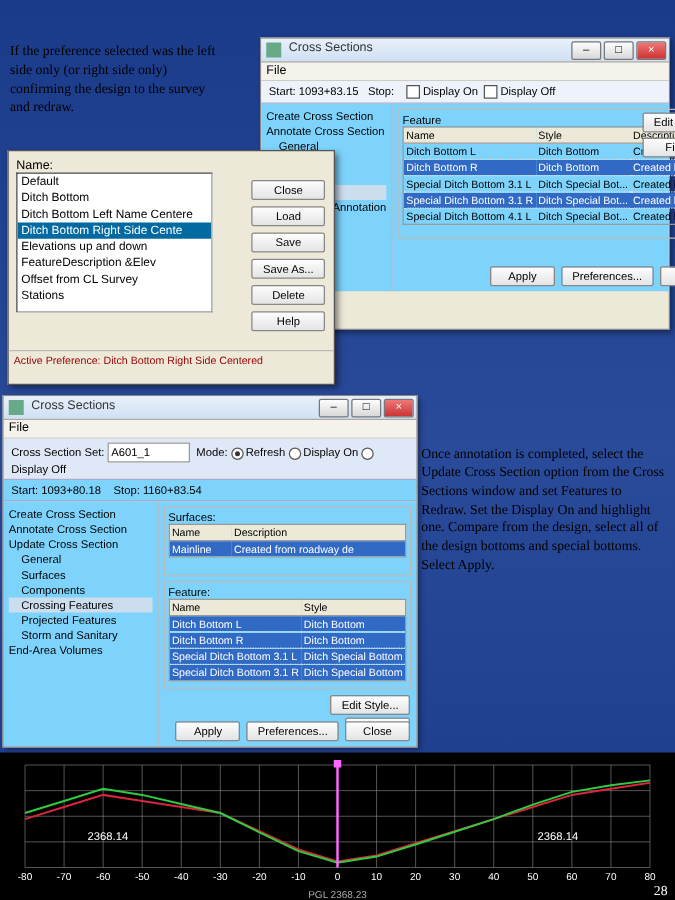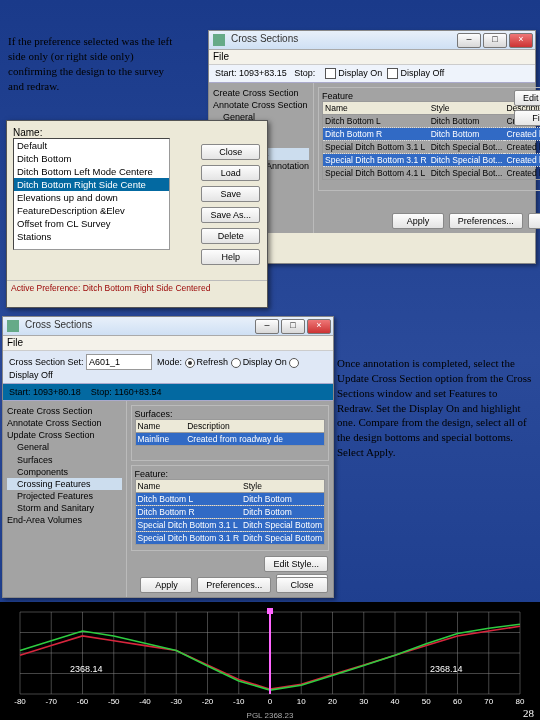--- a/index.html
+++ b/index.html
@@ -12,21 +12,21 @@
   .win{position:absolute;background:#ece9d8;border:1px solid #888;box-shadow:2px 2px 4px rgba(0,0,0,.4);font-size:10px}
   .aero-bar{height:18px;background:linear-gradient(#e8f0fa,#cfe0f4);border-bottom:1px solid #aaa;position:relative}
   .aero-title{position:absolute;left:22px;top:2px;font-size:10px;color:#333}
   .aero-icon{position:absolute;left:4px;top:3px;width:12px;height:12px;background:#6a8;}
   .aero-btns{position:absolute;right:2px;top:2px;display:flex;gap:2px}
   .aero-btn{width:22px;height:13px;border:1px solid #777;border-radius:2px;font-size:9px;text-align:center;line-height:11px;background:linear-gradient(#fdfdfd,#d8d8d8)}
   .aero-close{background:linear-gradient(#e77,#c33);color:#fff}
   .menubar{height:14px;background:#f4f2ea;border-bottom:1px solid #ccc;padding-left:4px;font-size:10px;line-height:14px}
   .band{background:#dfe8f6;border-bottom:1px solid #aac;padding:3px 6px;font-size:9px}
   .band input[type=text]{width:60px;font-size:9px;border:1px solid #999;height:12px}
-  .winbody{display:flex;background:#a3a3a3;height:calc(100% - 60px)}
+  .winbody{display:flex;background:#7dd3fc;height:calc(100% - 60px)}
   .tree{width:120px;border-right:1px solid #bbb;padding:4px;font-size:9px;line-height:1.35}
   .tree-item{white-space:nowrap;overflow:hidden;text-overflow:ellipsis}
   .tree-item.ind1{padding-left:10px}
   .tree-item.ind2{padding-left:20px}
   .rpane{flex:1;padding:4px;position:relative}
   .grpbox{border:1px solid #bbb;padding:3px;margin-bottom:4px;font-size:9px}
   .tbl{width:100%;border:1px solid #999;font-size:8.5px;border-collapse:collapse}
   .tbl th{background:#ece9d8;border-bottom:1px solid #999;text-align:left;padding:1px 2px;font-weight:normal}
   .tbl td{padding:1px 2px;border-bottom:1px dotted #ddd;white-space:nowrap;overflow:hidden}
   .tbl tr.sel td{background:#316ac5;color:#fff}
@@ -136,21 +136,21 @@
       </div>
     </div>
   </div>
 
   <div class="dlg" style="left:6px;top:120px;width:260px;height:186px">
     <div class="dlg-body">
       <div>Name:</div>
       <div class="listbox">
         <div>Default</div>
         <div>Ditch Bottom</div>
-        <div>Ditch Bottom Left Mode Centere</div>
+        <div>Ditch Bottom Left Name Centere</div>
         <div class="sel">Ditch Bottom Right Side Cente</div>
         <div>Elevations up and down</div>
         <div>FeatureDescription &amp;Elev</div>
         <div>Offset from CL Survey</div>
         <div>Stations</div>
       </div>
     </div>
     <div class="dlgbtns">
       <button class="btn">Close</button>
       <button class="btn">Load</button>
@@ -174,21 +174,21 @@
     </div>
     <div class="menubar">File</div>
     <div class="band">
       <span>Cross Section Set:</span>
       <input type="text" style="width: 60px;" value="A601_1">
       &nbsp;<span>Mode:</span>
       <span class="radio-dot on"></span><span>Refresh</span>
       <span class="radio-dot"></span><span>Display On</span>
       <span class="radio-dot"></span><span>Display Off</span>
     </div>
-    <div class="band" style="background:#0369a1">
+    <div class="band" style="background:#7dd3fc">
       <span>Start: 1093+80.18</span>&nbsp;&nbsp;&nbsp;
       <span>Stop: 1160+83.54</span>
     </div>
     <div class="winbody" style="height:196px">
       <div class="tree" style="width:118px">
         <div class="tree-item">Create Cross Section</div>
         <div class="tree-item">Annotate Cross Section</div>
         <div class="tree-item">Update Cross Section</div>
         <div class="tree-item ind1"> General</div>
         <div class="tree-item ind1"> Surfaces</div>

